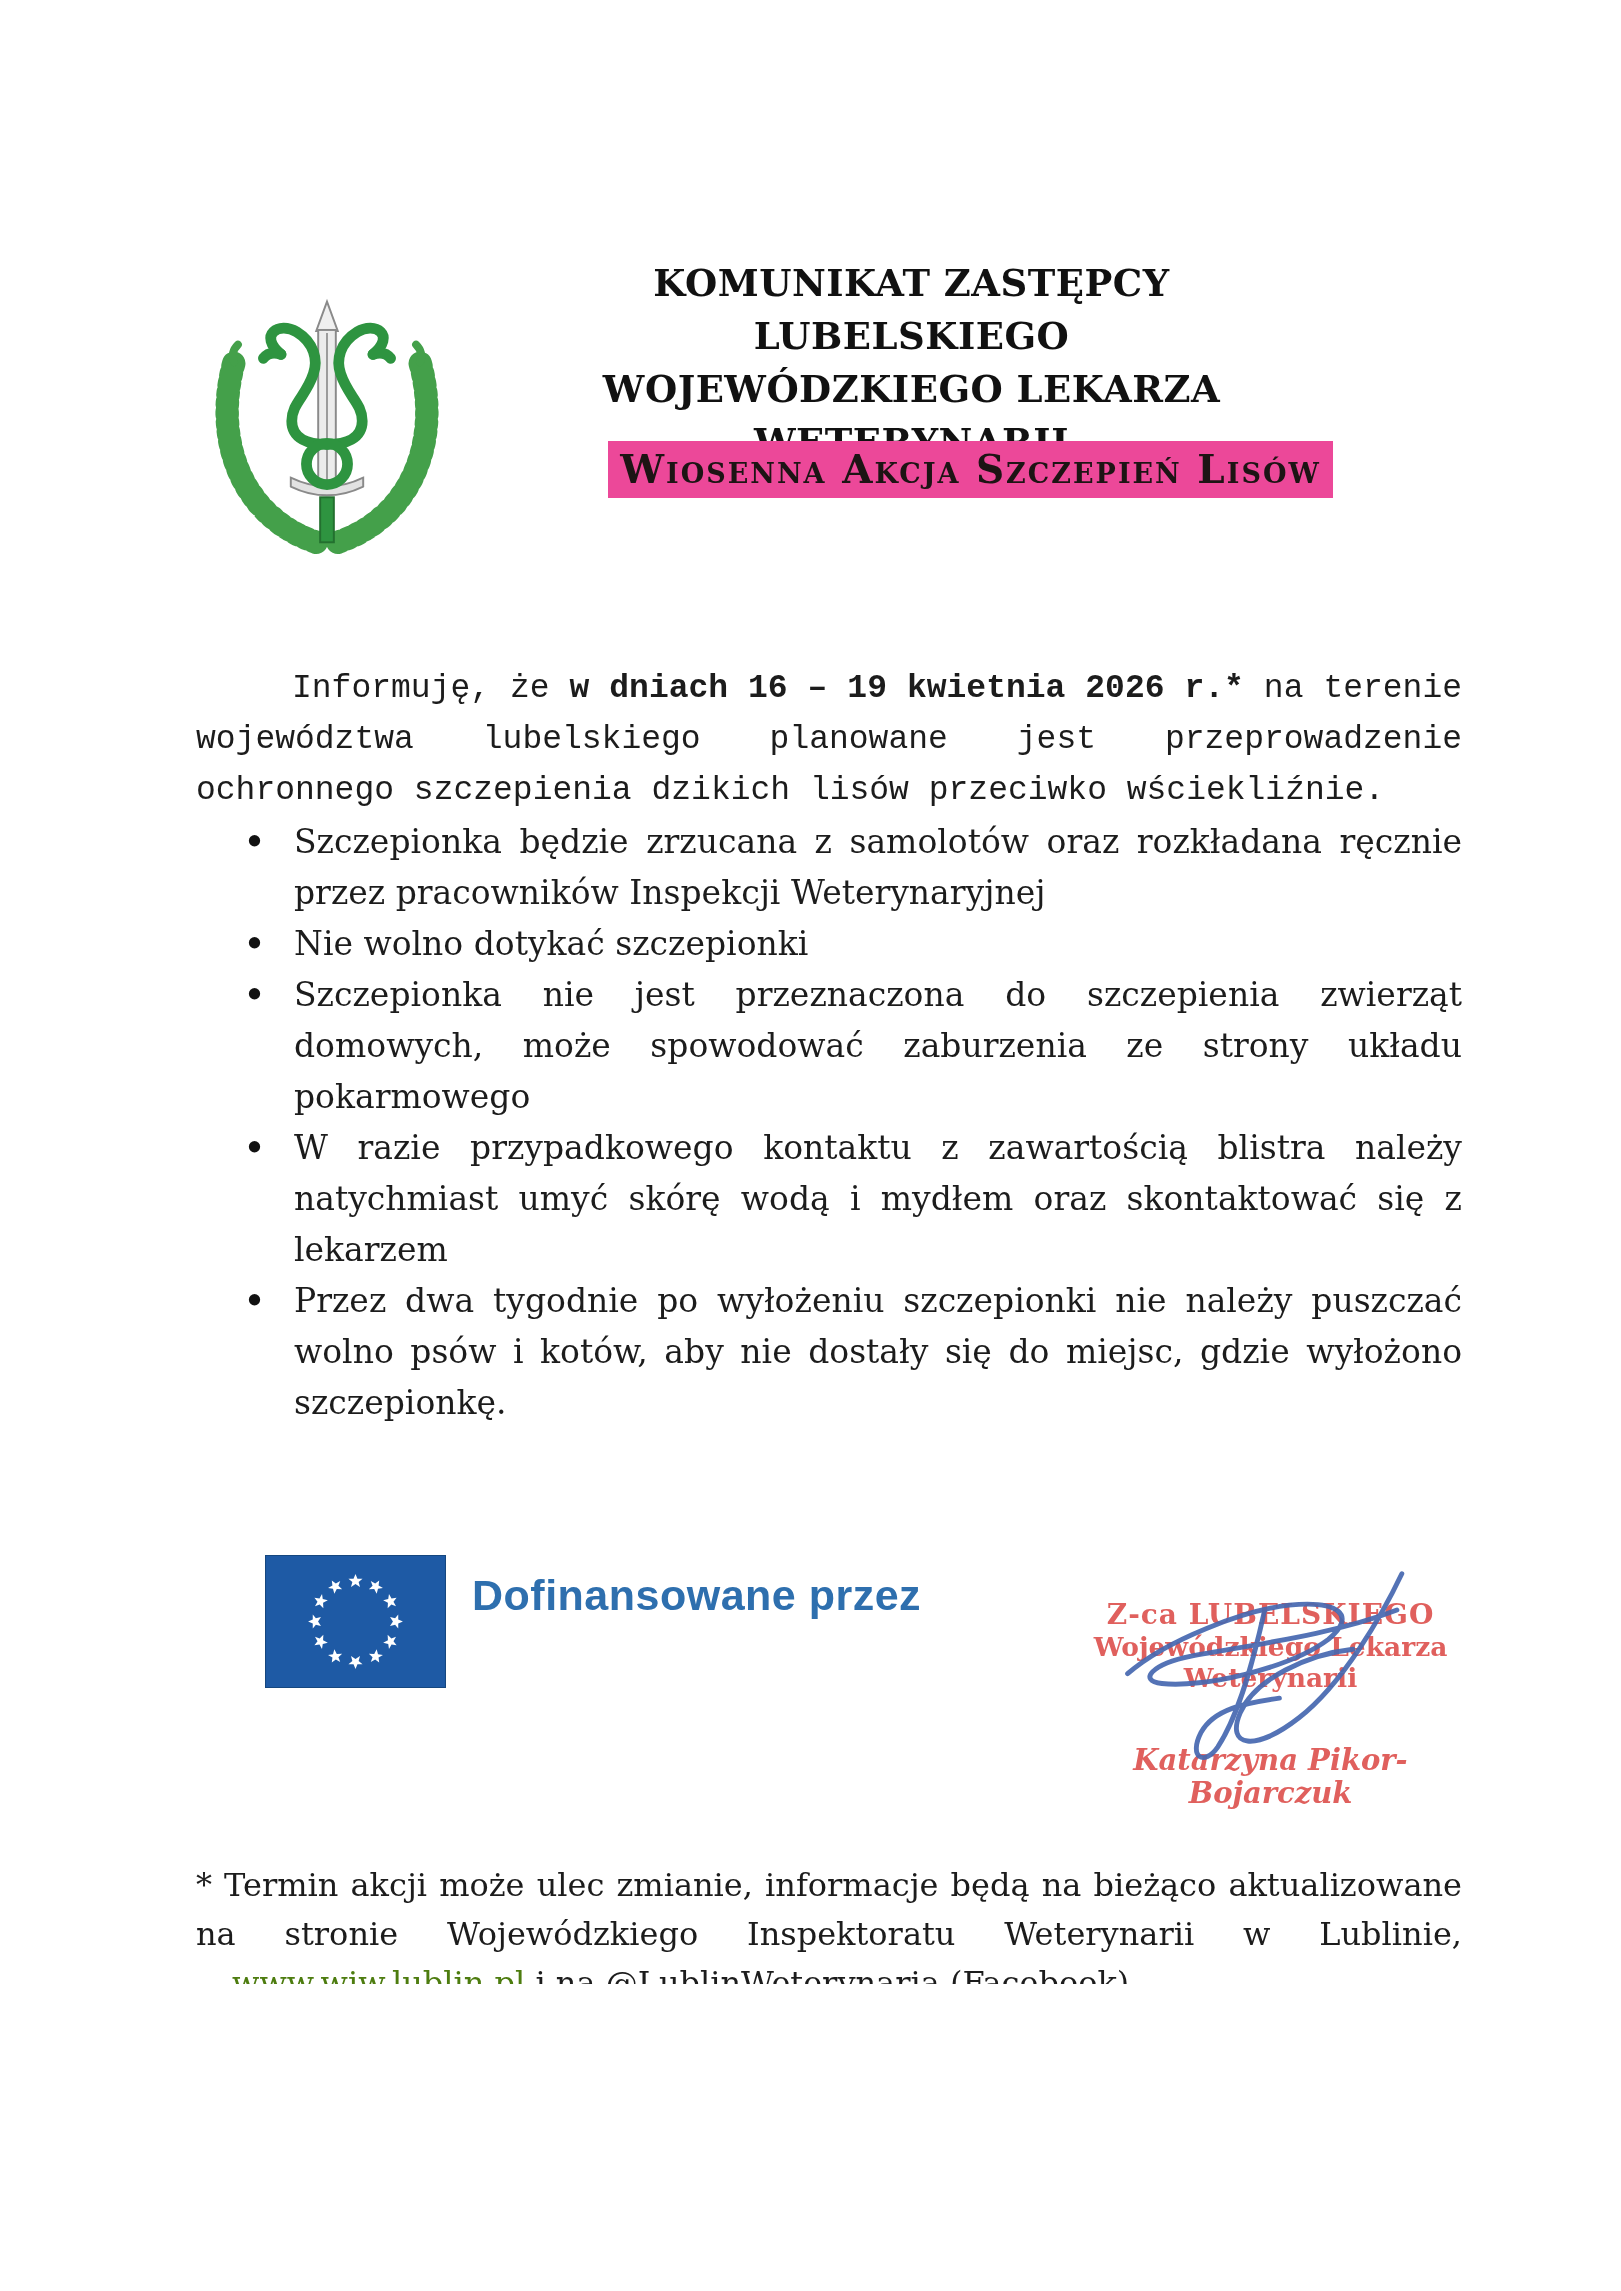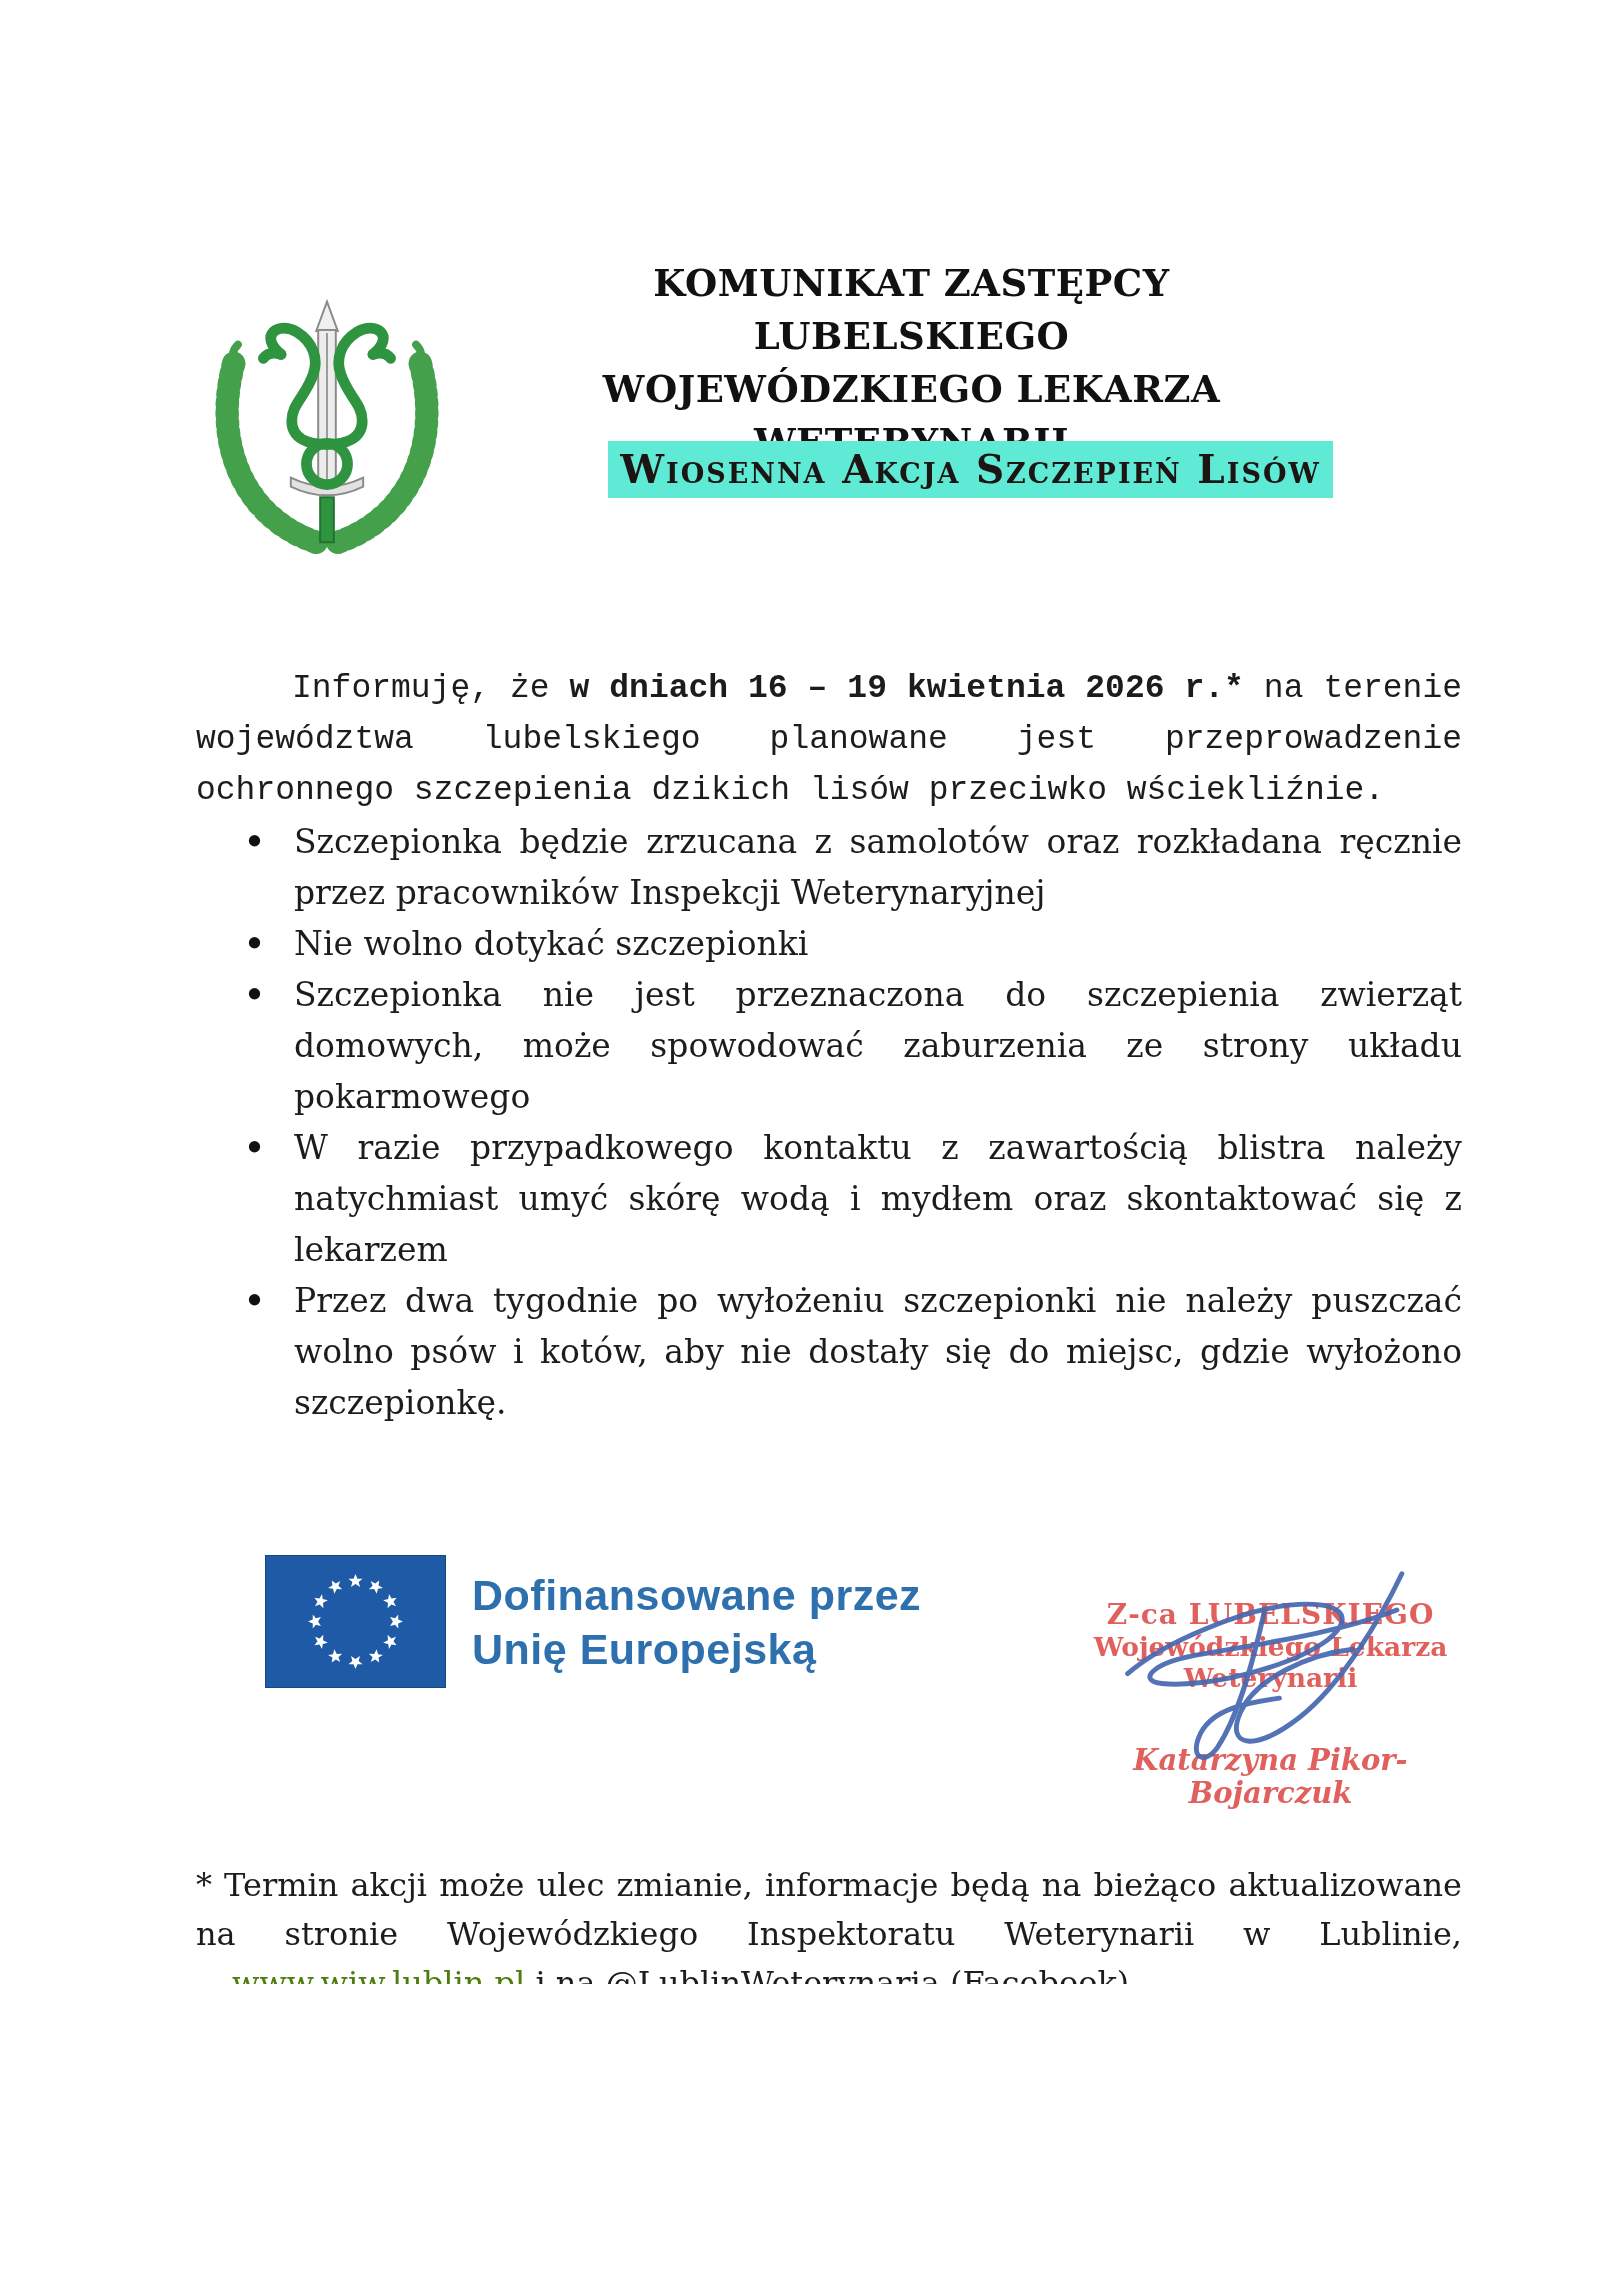--- a/index.html
+++ b/index.html
@@ -11,21 +11,21 @@
   
   .logo { position:absolute; left:191px; top:276px; width:272px; height:286px; }
   .doc-title {
     position:absolute; left:500px; top:257px; width:823px;
     text-align:center; font-weight:bold; font-size:37px; line-height:53px;
     letter-spacing:0.5px; color:#111;
   }
 
   
   .banner-bar {
-    position:absolute; background:#5eead4; color:#1d1414;
+    position:absolute; background:#ec4899; color:#1d1414;
     font-weight:bold; font-variant:small-caps; letter-spacing:2px;
     text-align:center; white-space:nowrap;
   }
   .banner-line1 { left:608px; top:441px; width:725px; height:57px; font-size:39px; line-height:57px; }
   .banner-line2 { left:709px; top:498px; width:517px; height:56px; font-size:39px; line-height:54px; }
 
   
   .body-text {
     position:absolute; left:196px; top:663px; width:1266px;
     font-size:33px; line-height:51px; text-align:justify;
@@ -157,21 +157,20 @@
           <polygon transform="translate(92.5 26.5)" points="0,-7 2,-2.2 7.2,-2.2 3.2,1 4.6,6.2 0,3.2 -4.6,6.2 -3.2,1 -7.2,-2.2 -2,-2.2"></polygon>
         </g>
       <g transform="rotate(330 92.5 68)">
           <polygon transform="translate(92.5 26.5)" points="0,-7 2,-2.2 7.2,-2.2 3.2,1 4.6,6.2 0,3.2 -4.6,6.2 -3.2,1 -7.2,-2.2 -2,-2.2"></polygon>
         </g>
     </g>
   </svg>
 
   <div class="eu-text">
     <div>Dofinansowane przez</div>
-    <div>Unię Europejską</div>
   </div>
 
   <div class="stamp">
     <div class="s1">Z-ca LUBELSKIEGO</div>
     <div class="s2">Wojewódzkiego Lekarza Weterynarii</div>
     <div class="s3">Katarzyna Pikor-Bojarczuk</div>
   </div>
 
   <svg class="signature" viewBox="0 0 340 210" aria-hidden="true">
     <g fill="none" stroke="#4668b0" stroke-width="5" stroke-linecap="round" opacity="0.92">

